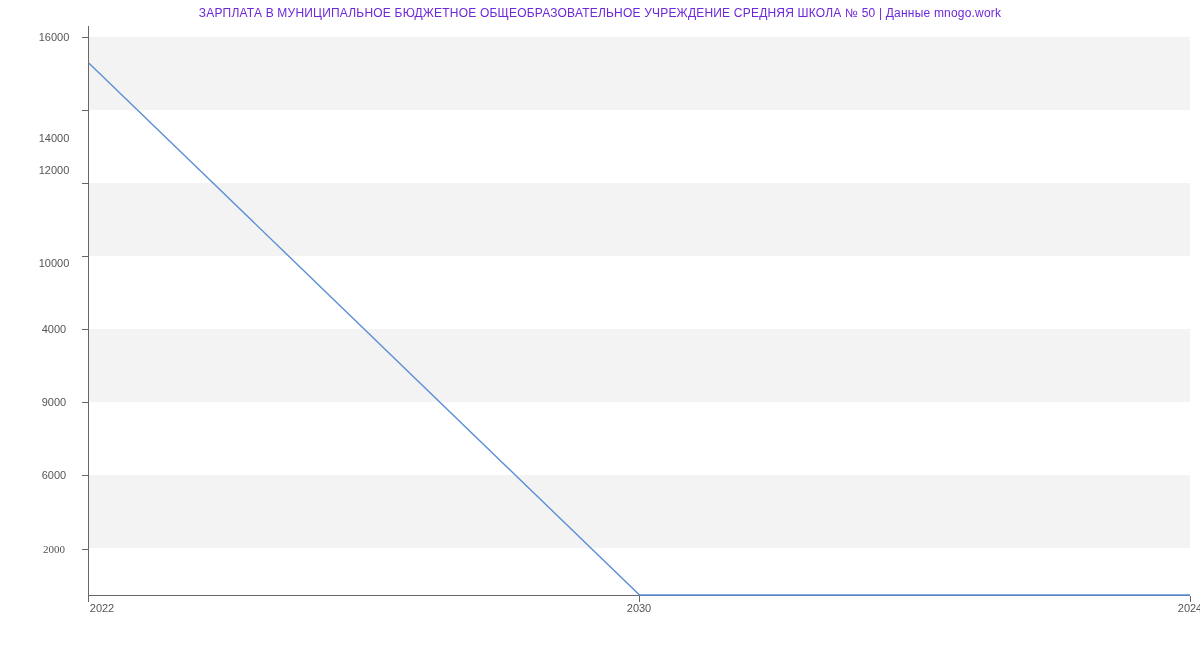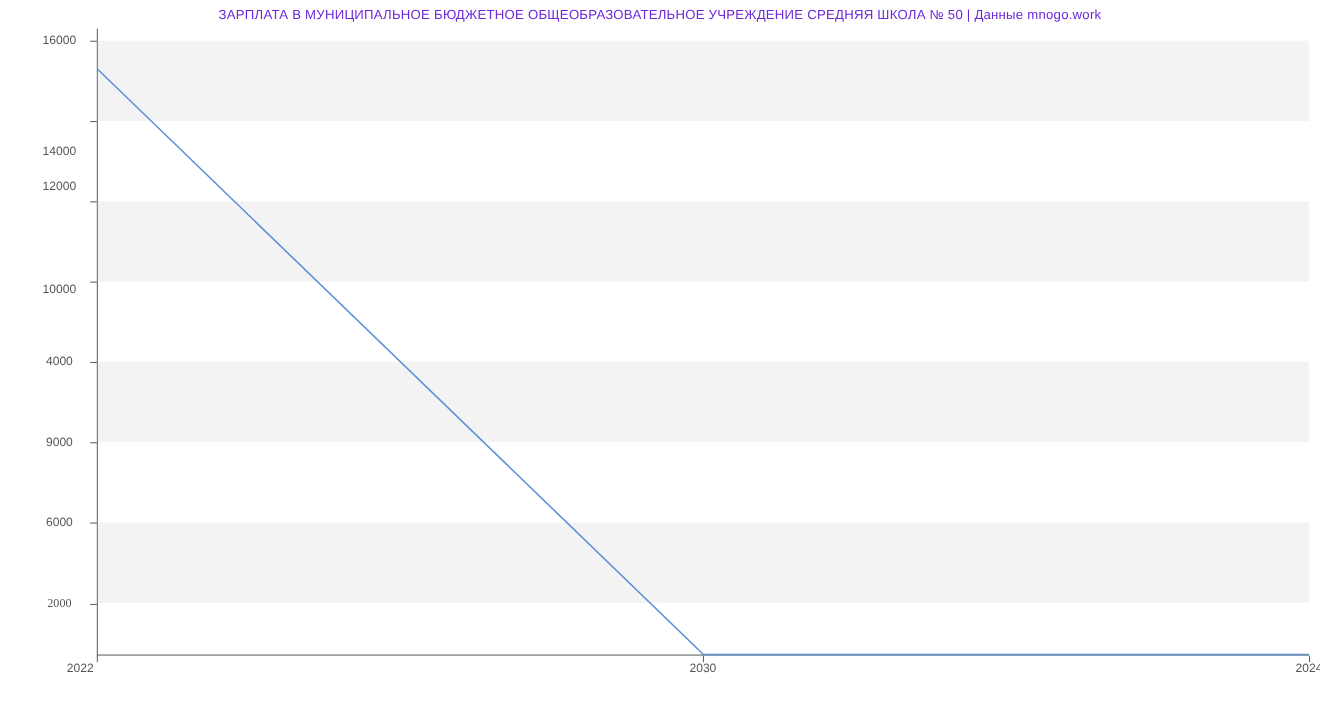--- a/index.html
+++ b/index.html
@@ -44,20 +44,20 @@
       <div class="y-tick" style="top: 263px;">10000</div>
       <div class="y-tick-line" style="top: 256.192px;"></div>
       <div class="y-tick" style="top: 170px;">12000</div>
       <div class="y-tick-line" style="top: 183.115px;"></div>
       <div class="y-tick" style="top: 118px; margin-top: 20px;">14000</div>
       <div class="y-tick-line" style="top: 110.038px;"></div>
       <div class="y-tick" style="top: 36.9615px;">16000</div>
       <div class="y-tick-line" style="top: 36.9615px;"></div>
     </div>
   <div>
-      <div class="x-tick" style="left: 73px; text-align: right;">2022</div>
+      <div class="x-tick" style="left: 102px; text-align: right;">2022</div>
       <div class="x-tick-line" style="left: 88px;"></div>
       <div class="x-tick" style="left: 639px;">2030</div>
       <div class="x-tick-line" style="left: 639px;"></div>
       <div class="x-tick" style="left: 1190px;">2024</div>
       <div class="x-tick-line" style="left: 1190px;"></div>
     </div>
 </div>
 
 </body></html>

